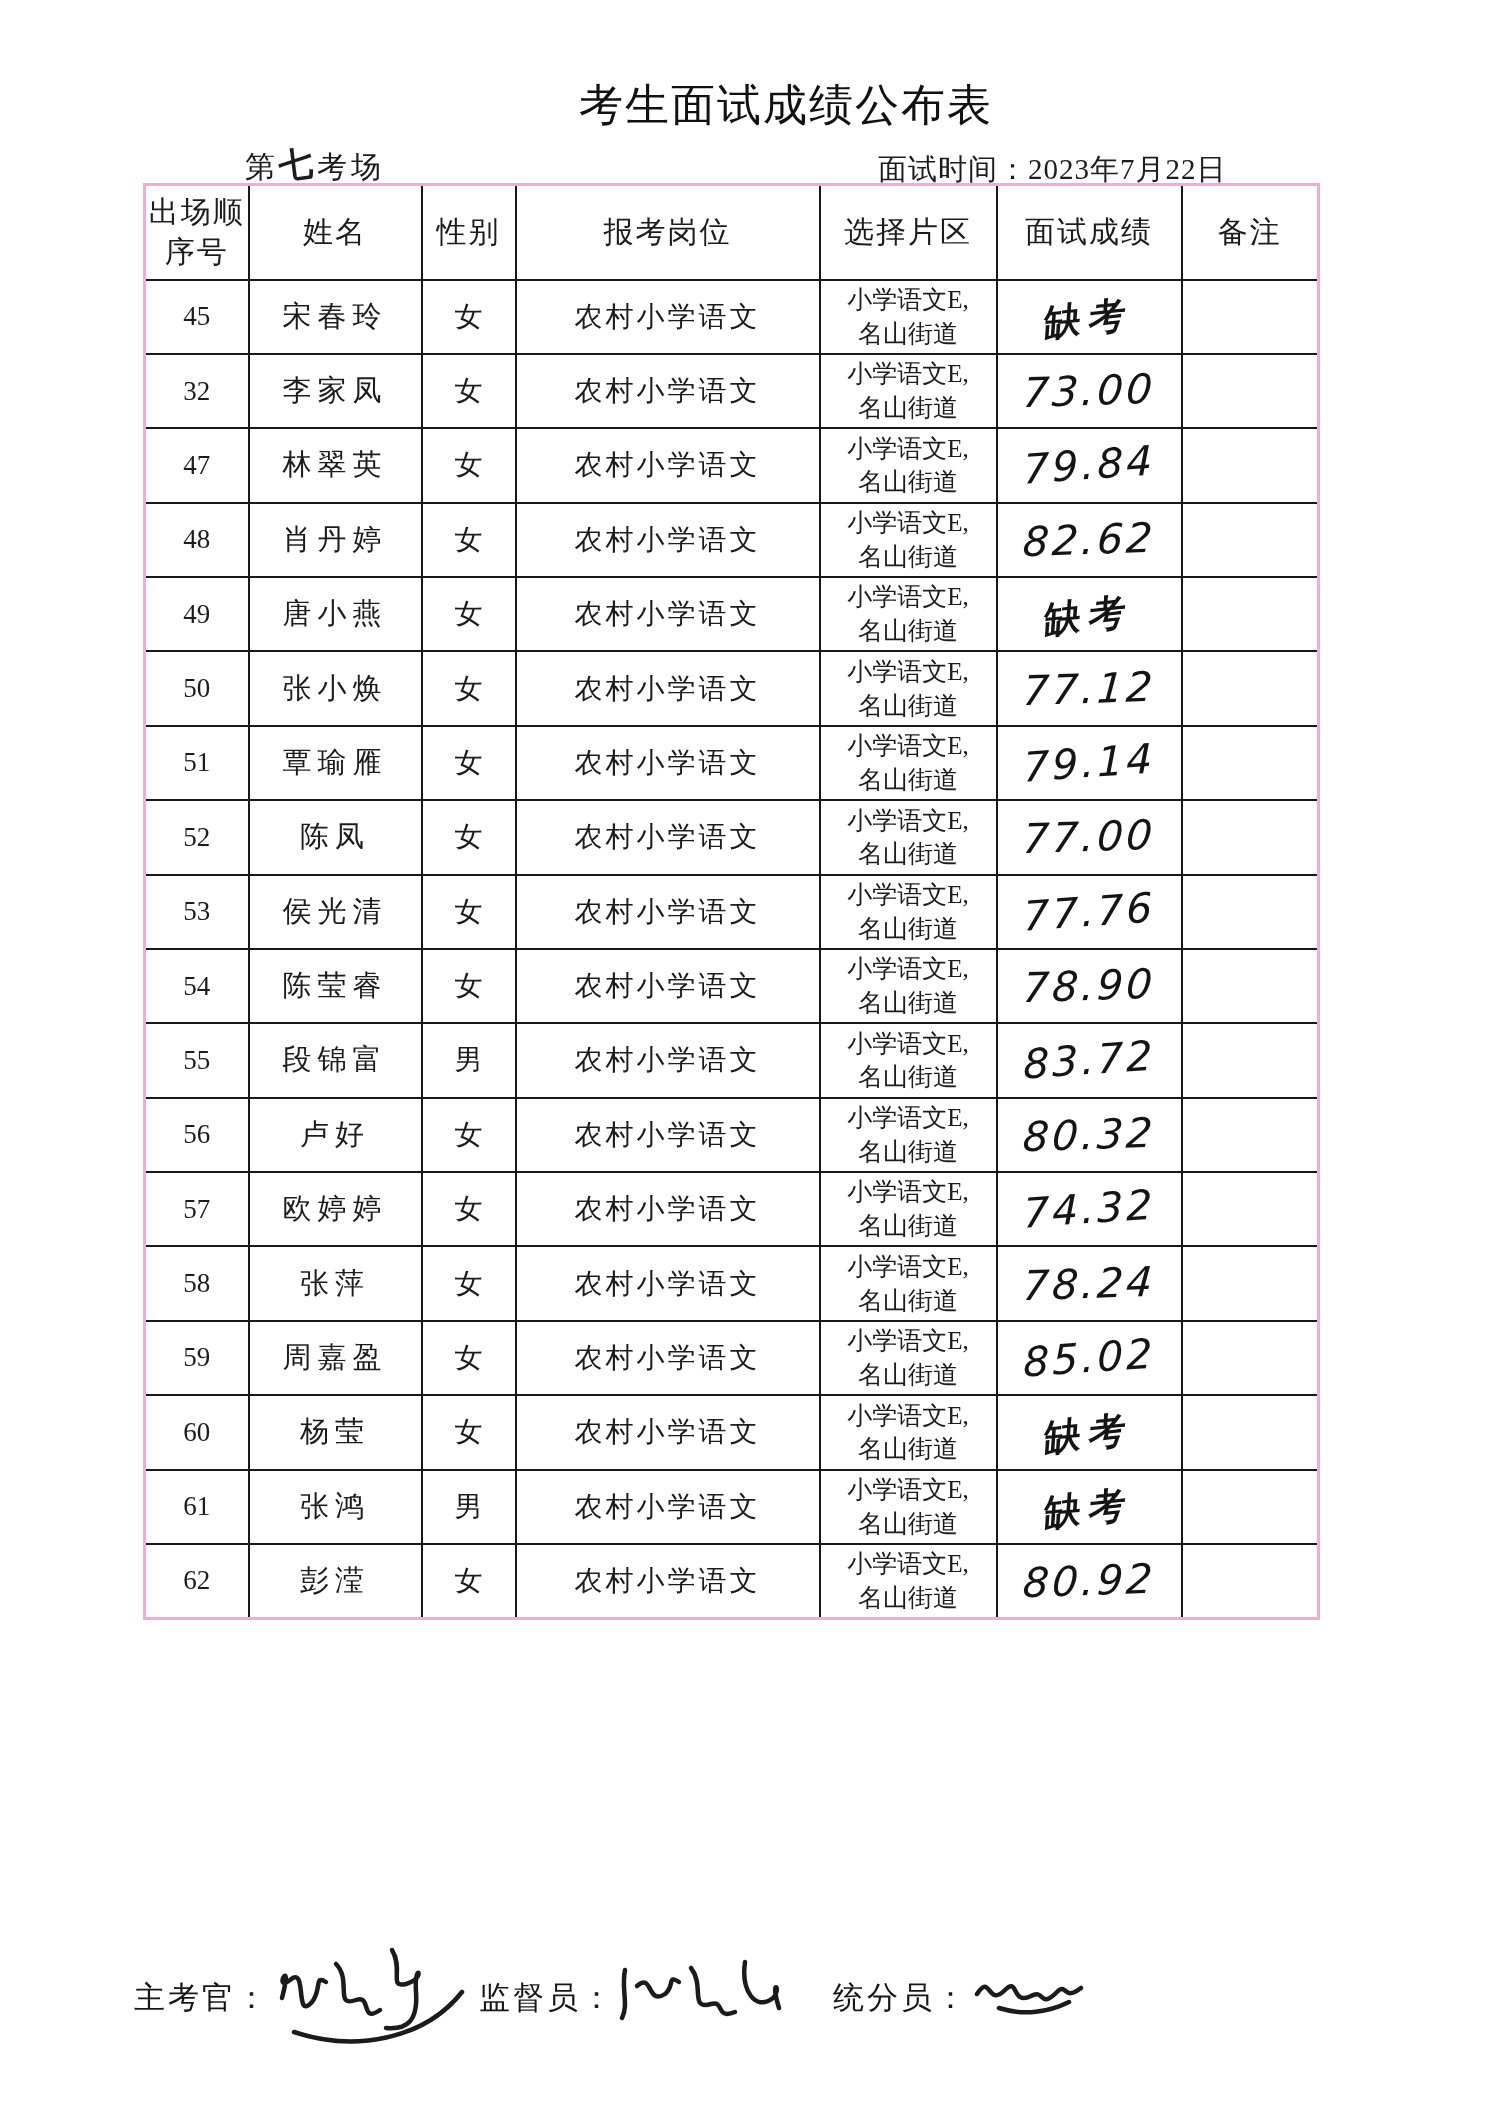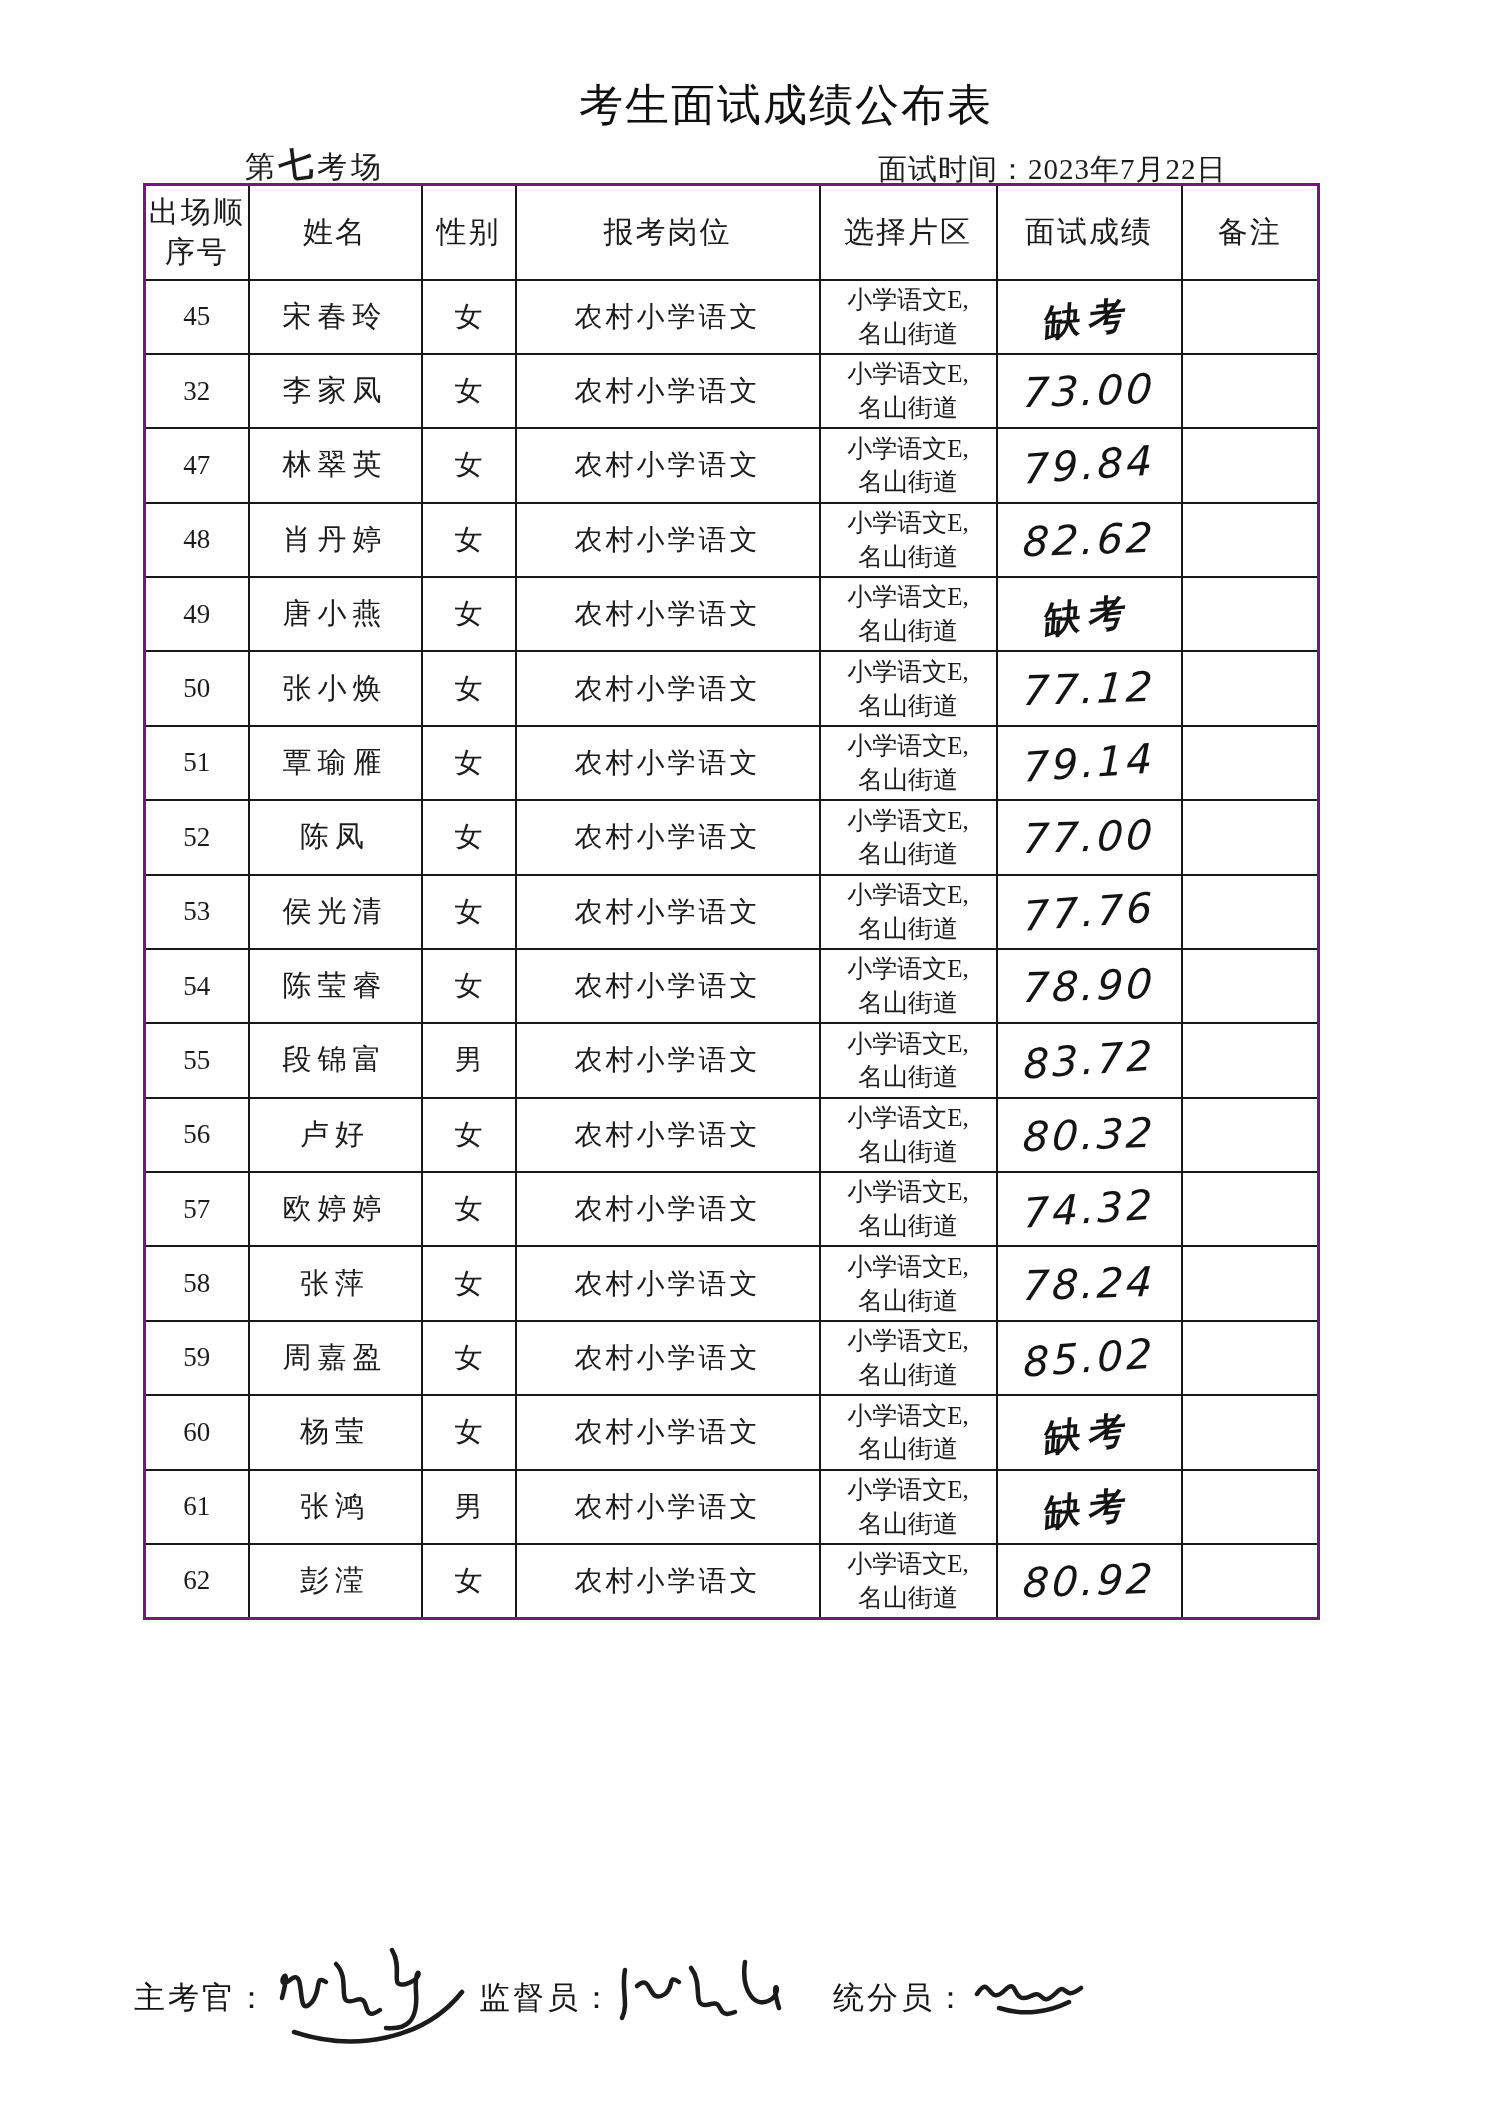--- a/index.html
+++ b/index.html
@@ -35,21 +35,21 @@
   }
   .interview-time{
     position:absolute;top:150px;left:878px;
     font-size:29px;white-space:nowrap;letter-spacing:1px;
   }
   
   table.results{
     position:absolute;left:143px;top:183px;
     width:1174px;height:1437px;
     border-collapse:collapse;table-layout:fixed;
-    border:3px solid #701a75;
+    border:3px solid #f9a8d4;
   }
   table.results th, table.results td{
     border:2px solid #181818;
     text-align:center;vertical-align:middle;
     padding:0;overflow:visible;
   }
   tr.hdr{height:95px;}
   tr.datarow{height:74px;margin-top:37px;}
   th{font-weight:normal;font-size:30px;letter-spacing:2px;}
   th .wrap3{display:inline-block;width:96px;word-break:break-all;line-height:1.35;letter-spacing:2px;}

